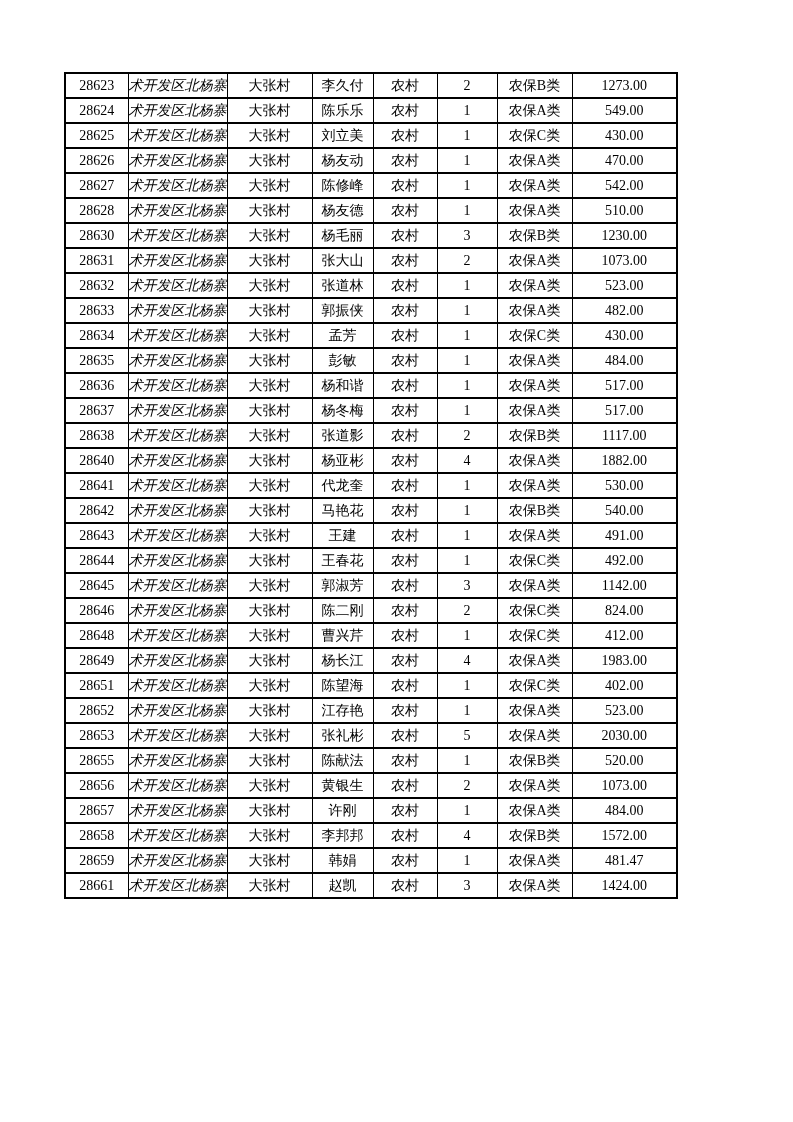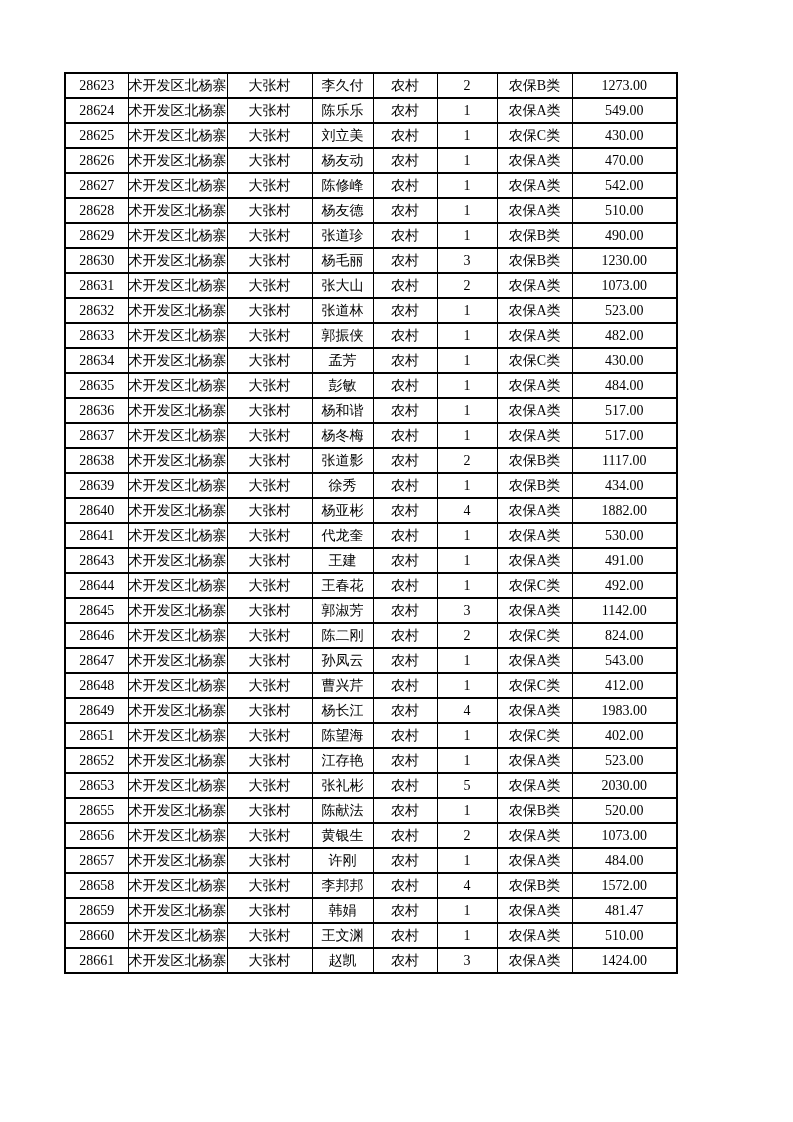--- a/index.html
+++ b/index.html
@@ -49,20 +49,21 @@
   col.c-village{ width: 85px; }
   col.c-name   { width: 61px; }
   col.c-hukou  { width: 64px; }
   col.c-count  { width: 60px; }
   col.c-type   { width: 75px; }
   col.c-amount { width: 105px; }
 
   td.cell-region {
     text-align: left;
     padding-left: 0;
+    font-style: italic;
     
   }
 </style>
 </head>
 <body>
 
 <div class="page">
   <table class="data-table">
     <colgroup>
       <col class="c-id">
@@ -129,30 +130,20 @@
     <td class="cell-id">28628</td>
     <td class="cell-region">术开发区北杨寨</td>
     <td class="cell-village">大张村</td>
     <td class="cell-name">杨友德</td>
     <td class="cell-hukou">农村</td>
     <td class="cell-count">1</td>
     <td class="cell-type">农保A类</td>
     <td class="cell-amount">510.00</td>
   </tr>
         <tr>
-    <td class="cell-id">28629</td>
-    <td class="cell-region">术开发区北杨寨</td>
-    <td class="cell-village">大张村</td>
-    <td class="cell-name">张道珍</td>
-    <td class="cell-hukou">农村</td>
-    <td class="cell-count">1</td>
-    <td class="cell-type">农保B类</td>
-    <td class="cell-amount">490.00</td>
-  </tr>
-        <tr>
     <td class="cell-id">28630</td>
     <td class="cell-region">术开发区北杨寨</td>
     <td class="cell-village">大张村</td>
     <td class="cell-name">杨毛丽</td>
     <td class="cell-hukou">农村</td>
     <td class="cell-count">3</td>
     <td class="cell-type">农保B类</td>
     <td class="cell-amount">1230.00</td>
   </tr>
         <tr>
@@ -229,50 +220,50 @@
     <td class="cell-id">28638</td>
     <td class="cell-region">术开发区北杨寨</td>
     <td class="cell-village">大张村</td>
     <td class="cell-name">张道影</td>
     <td class="cell-hukou">农村</td>
     <td class="cell-count">2</td>
     <td class="cell-type">农保B类</td>
     <td class="cell-amount">1117.00</td>
   </tr>
         <tr>
-    <td class="cell-id">28639</td>
-    <td class="cell-region">术开发区北杨寨</td>
-    <td class="cell-village">大张村</td>
-    <td class="cell-name">徐秀</td>
-    <td class="cell-hukou">农村</td>
-    <td class="cell-count">1</td>
-    <td class="cell-type">农保B类</td>
-    <td class="cell-amount">434.00</td>
-  </tr>
-        <tr>
     <td class="cell-id">28640</td>
     <td class="cell-region">术开发区北杨寨</td>
     <td class="cell-village">大张村</td>
     <td class="cell-name">杨亚彬</td>
     <td class="cell-hukou">农村</td>
     <td class="cell-count">4</td>
     <td class="cell-type">农保A类</td>
     <td class="cell-amount">1882.00</td>
   </tr>
         <tr>
     <td class="cell-id">28641</td>
     <td class="cell-region">术开发区北杨寨</td>
     <td class="cell-village">大张村</td>
     <td class="cell-name">代龙奎</td>
     <td class="cell-hukou">农村</td>
     <td class="cell-count">1</td>
     <td class="cell-type">农保A类</td>
     <td class="cell-amount">530.00</td>
   </tr>
         <tr>
+    <td class="cell-id">28642</td>
+    <td class="cell-region">术开发区北杨寨</td>
+    <td class="cell-village">大张村</td>
+    <td class="cell-name">马艳花</td>
+    <td class="cell-hukou">农村</td>
+    <td class="cell-count">1</td>
+    <td class="cell-type">农保B类</td>
+    <td class="cell-amount">540.00</td>
+  </tr>
+        <tr>
     <td class="cell-id">28643</td>
     <td class="cell-region">术开发区北杨寨</td>
     <td class="cell-village">大张村</td>
     <td class="cell-name">王建</td>
     <td class="cell-hukou">农村</td>
     <td class="cell-count">1</td>
     <td class="cell-type">农保A类</td>
     <td class="cell-amount">491.00</td>
   </tr>
         <tr>
@@ -299,30 +290,20 @@
     <td class="cell-id">28646</td>
     <td class="cell-region">术开发区北杨寨</td>
     <td class="cell-village">大张村</td>
     <td class="cell-name">陈二刚</td>
     <td class="cell-hukou">农村</td>
     <td class="cell-count">2</td>
     <td class="cell-type">农保C类</td>
     <td class="cell-amount">824.00</td>
   </tr>
         <tr>
-    <td class="cell-id">28647</td>
-    <td class="cell-region">术开发区北杨寨</td>
-    <td class="cell-village">大张村</td>
-    <td class="cell-name">孙凤云</td>
-    <td class="cell-hukou">农村</td>
-    <td class="cell-count">1</td>
-    <td class="cell-type">农保A类</td>
-    <td class="cell-amount">543.00</td>
-  </tr>
-        <tr>
     <td class="cell-id">28648</td>
     <td class="cell-region">术开发区北杨寨</td>
     <td class="cell-village">大张村</td>
     <td class="cell-name">曹兴芹</td>
     <td class="cell-hukou">农村</td>
     <td class="cell-count">1</td>
     <td class="cell-type">农保C类</td>
     <td class="cell-amount">412.00</td>
   </tr>
         <tr>
@@ -407,30 +388,20 @@
   </tr>
         <tr>
     <td class="cell-id">28659</td>
     <td class="cell-region">术开发区北杨寨</td>
     <td class="cell-village">大张村</td>
     <td class="cell-name">韩娟</td>
     <td class="cell-hukou">农村</td>
     <td class="cell-count">1</td>
     <td class="cell-type">农保A类</td>
     <td class="cell-amount">481.47</td>
-  </tr>
-        <tr>
-    <td class="cell-id">28660</td>
-    <td class="cell-region">术开发区北杨寨</td>
-    <td class="cell-village">大张村</td>
-    <td class="cell-name">王文渊</td>
-    <td class="cell-hukou">农村</td>
-    <td class="cell-count">1</td>
-    <td class="cell-type">农保A类</td>
-    <td class="cell-amount">510.00</td>
   </tr>
         <tr>
     <td class="cell-id">28661</td>
     <td class="cell-region">术开发区北杨寨</td>
     <td class="cell-village">大张村</td>
     <td class="cell-name">赵凯</td>
     <td class="cell-hukou">农村</td>
     <td class="cell-count">3</td>
     <td class="cell-type">农保A类</td>
     <td class="cell-amount">1424.00</td>

